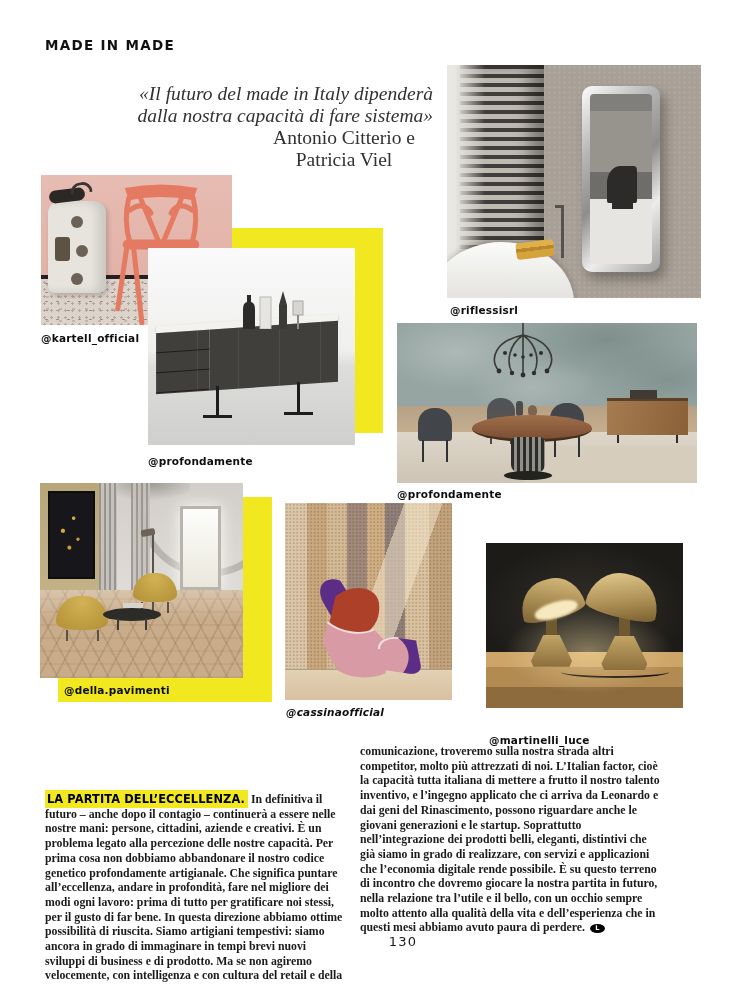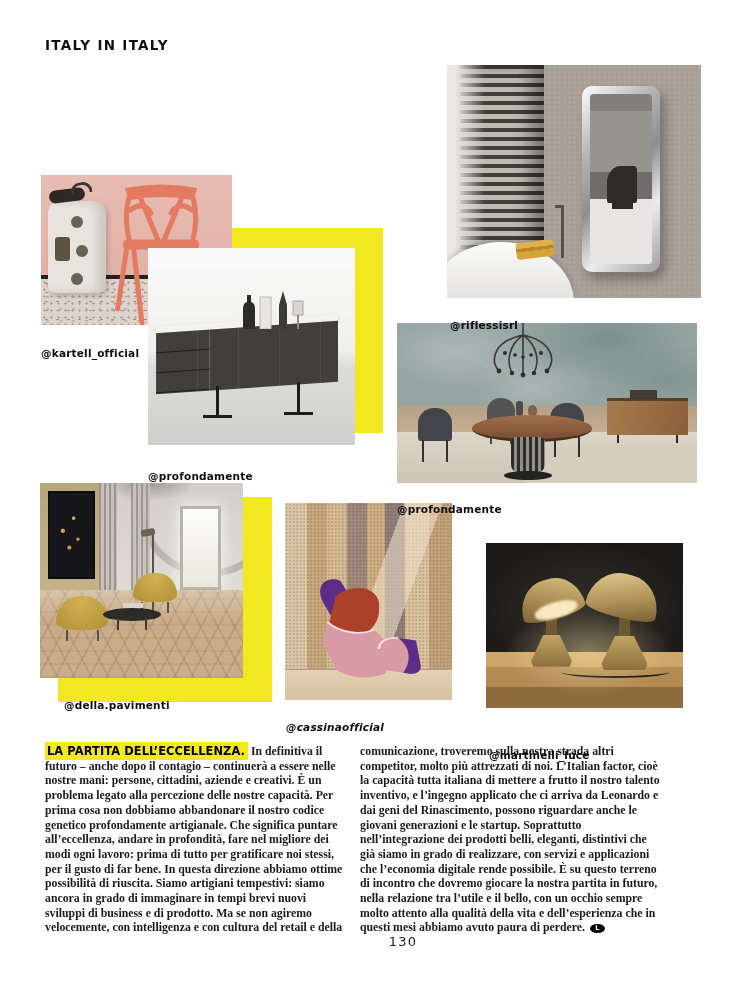--- a/index.html
+++ b/index.html
@@ -7,24 +7,24 @@
         overflow:hidden;font-family:"Liberation Sans",sans-serif;}
 
   
   .kicker{position:absolute;left:45px;top:37px;font:800 13.5px "DejaVu Sans",sans-serif;
           letter-spacing:1.3px;color:#111;}
   .quote{position:absolute;left:118px;top:83px;width:315px;text-align:right;
          font-family:"Liberation Serif",serif;color:#313131;}
   .q-line{font-style:italic;font-size:19.5px;line-height:22px;white-space:nowrap;}
   .q-authors{font-size:19.5px;line-height:22px;width:178px;margin-left:auto;text-align:center;}
   .caption{position:absolute;z-index:5;font:700 10.5px "DejaVu Sans",sans-serif;
-           letter-spacing:.2px;color:#0d0d0d;margin-top:15px;}
+           letter-spacing:.2px;color:#0d0d0d;}
   .article-col{position:absolute;top:744px;font:600 11.8px/14.7px "Liberation Serif",serif;
                color:#1a1a1a;text-align:left;}
-  .col1{left:45px;width:299px;}
+  .col1{left:45px;width:299px;margin-top:48px;}
   .col2{left:360px;width:303px;}
   .hl{font-family:"DejaVu Sans",sans-serif;font-weight:800;font-size:11.4px;
       background:#f2e81f;padding:2px 3px 2px 2px;letter-spacing:.1px;color:#000;}
   .endmark{display:inline-block;width:15px;height:9px;background:#000;border-radius:50%;
            color:#fff;font:700 6.5px/9px "DejaVu Sans",sans-serif;text-align:center;
            vertical-align:1px;margin-left:2px;}
   .pageno{position:absolute;top:934px;left:0;width:730px;text-align:center;
           font:500 13px "DejaVu Sans",sans-serif;letter-spacing:1.2px;color:#1a1a1a;padding-left:38px;}
 
   
@@ -212,22 +212,30 @@
     background:linear-gradient(180deg,#c2a465,#8c6f3c);
     clip-path:polygon(30% 0,70% 0,100% 82%,94% 100%,6% 100%,0 82%);}
   .m-cable{position:absolute;left:38%;bottom:18%;width:55%;height:10px;
     border-bottom:2px solid #0e0d0b;border-radius:50%;}
 </style>
 </head>
 <body>
 
 <div class="page">
 
-  <div class="kicker">ITALY IN ITALY</div>
-
+  <div class="kicker">MADE IN MADE</div>
+
+  <div class="quote">
+    <div class="q-line">«Il futuro del made in Italy dipenderà</div>
+    <div class="q-line">dalla nostra capacità di fare sistema»</div>
+    <div class="q-authors">
+      <div>Antonio Citterio e</div>
+      <div>Patricia Viel</div>
+    </div>
+  </div>
 
   <div class="ybox y-porro"></div>
   <div class="ybox y-itlas"></div>
 
   <div class="photo kartell">
     <div class="k-floor"></div>
     <div class="k-skirt"></div>
     <div class="k-unit">
       <div class="k-knob k1"></div>
       <div class="k-slot"></div>

